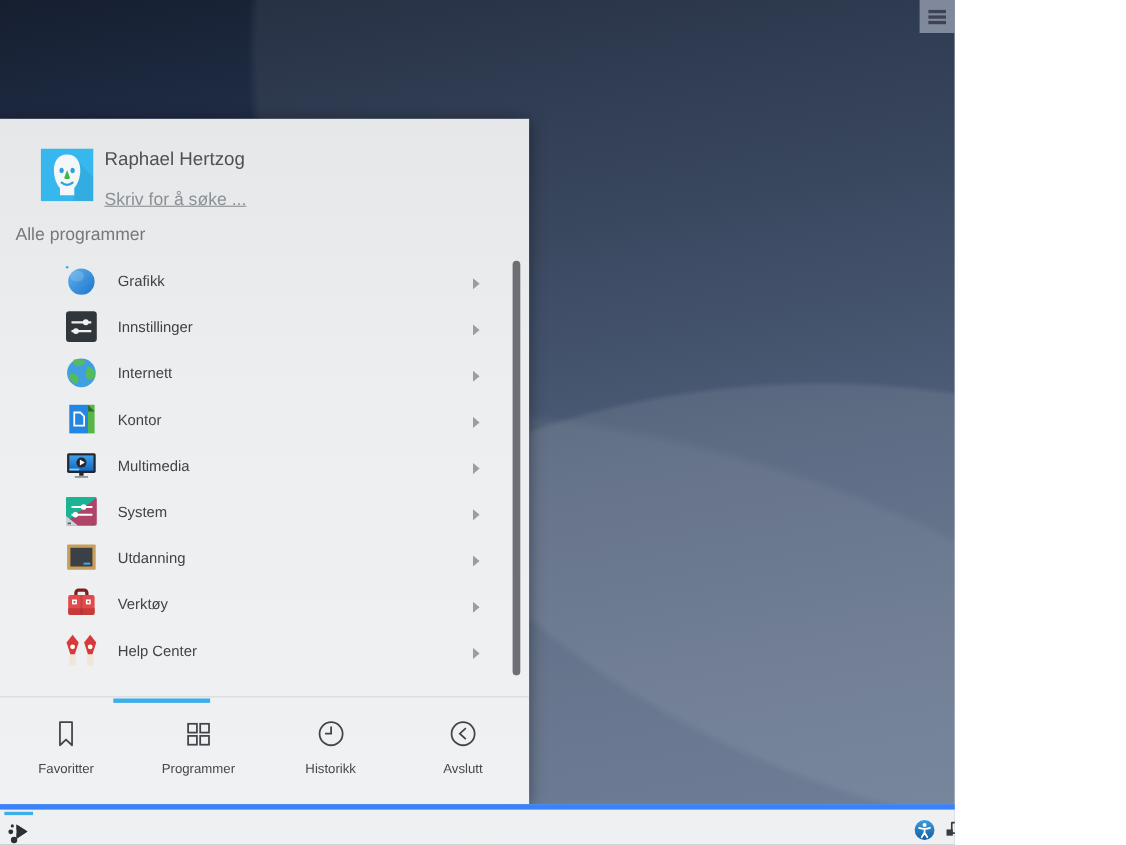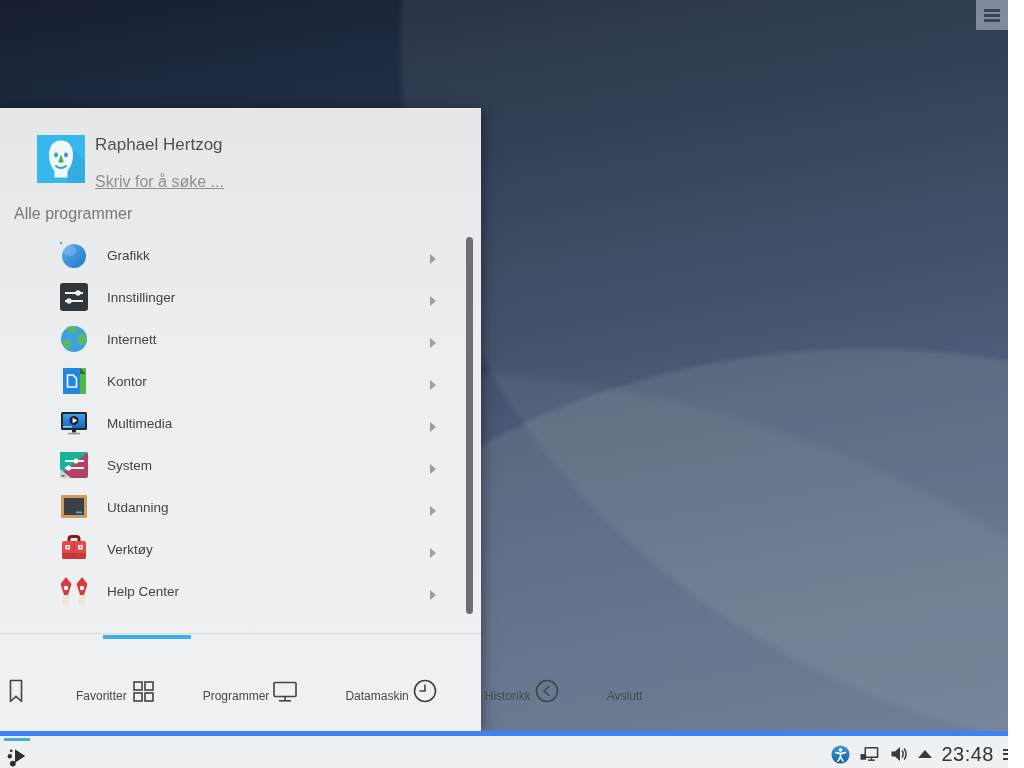--- a/index.html
+++ b/index.html
@@ -1,18 +1,18 @@
 <!DOCTYPE html>
 <html><head>
 <meta charset="utf-8">
 <style>
   * { margin:0; padding:0; box-sizing:border-box; }
   html,body { width:1024px; height:768px; overflow:hidden; }
   body { font-family:"Liberation Sans", sans-serif; }
-  #stage { position:absolute; width:1008px; height:768px; overflow:hidden; }
+  #stage { position:absolute; width:868px; height:768px; overflow:hidden; }
 
   
   .desktop {
     position:absolute; inset:0;
     background:
       radial-gradient(1150px 950px at 86% 120%, rgba(255,255,255,0.09) 0 60%, transparent 60.6%),
       radial-gradient(1500px 1300px at 122% 6%, rgba(255,255,255,0.065) 0 55%, transparent 55.6%),
       radial-gradient(1700px 1500px at 40% 170%, rgba(255,255,255,0.05) 0 62%, transparent 62.6%),
       linear-gradient(170deg, #161f30 0%, #1d2940 12%, #2b3a53 32%, #40516d 56%, #4e5f7b 76%, #5a6b86 100%);
   }
@@ -48,21 +48,21 @@
 
   .scrollbar-thumb {
     position:absolute; left:466px; top:129px; width:7px; height:377px;
     background:#6c7074; border-radius:3.5px; cursor:pointer;
   }
 
   .tab-divider { position:absolute; left:0; top:525px; width:481px; height:1px; background:#d5d8da; }
   .active-tab-indicator { position:absolute; left:103px; top:527px; width:88px; height:4px; background:#3daee9; }
 
   .tab-bar { position:absolute; left:0; top:531px; width:481px; height:92px; display:flex; }
-  .tab { flex:1; display:flex; flex-direction:row; align-items:center; padding-top:12px; cursor:pointer;gap:44px; }
+  .tab { flex:1; display:flex; flex-direction:column; align-items:center; padding-top:12px; cursor:pointer; }
   .tab .tab-icon { width:32px; height:32px; }
   .tab .tab-label { margin-top:9px; font-size:12px; color:#43494e; }
 
   
   .taskbar {
     position:absolute; left:0; top:731px; width:1024px; height:37px;
     background:#eef0f1; border-top:5px solid #3b82f6;
     display:flex; align-items:center;
   }
   .launcher-btn { position:absolute; left:4px; top:0; width:28px; height:36px; cursor:pointer; }
@@ -293,32 +293,20 @@
           <rect x="7" y="7" width="8" height="8"></rect>
                 <rect x="18" y="7" width="8" height="8"></rect>
           <rect x="7" y="18" width="8" height="8"></rect>
                 <rect x="18" y="18" width="8" height="8"></rect>
               </g>
             </svg>
         </span>
         <span class="tab-label">Programmer</span>
       </div>
 
-      <div class="tab">
-        <span class="tab-icon">
-          <svg viewBox="0 0 32 32">
-              <g fill="none" stroke="#3f454a" stroke-width="1.6">
-          <rect x="5" y="7.5" width="22" height="14" rx="1"></rect>
-          <line x1="16" y1="21.5" x2="16" y2="25"></line>
-                <line x1="10" y1="25.8" x2="22" y2="25.8"></line>
-              </g>
-            </svg>
-        </span>
-        <span class="tab-label">Datamaskin</span>
-      </div>
 
       <div class="tab">
         <span class="tab-icon">
           <svg viewBox="0 0 32 32">
               <g fill="none" stroke="#3f454a" stroke-width="1.6">
           <circle cx="16" cy="16" r="10.5"></circle>
                 <path d="M16 9.5 V16 H10.5"></path>
               </g>
             </svg>
         </span>

